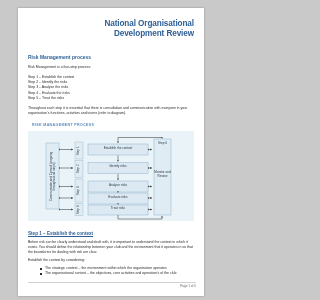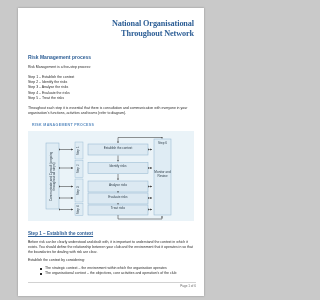--- a/index.html
+++ b/index.html
@@ -43,21 +43,20 @@
     padding-right: 2px;
     padding-top: 5px;
   }
   .brand-line {
     color: #2e5f96;
     font-weight: bold;
     font-size: 8.2px;
     line-height: 9.6px;
     letter-spacing: -0.1px;
     white-space: nowrap;
-    font-family: Liberation Serif, serif;
   }
 
   
   .sec-title {
     color: #2e5f96;
     font-weight: bold;
     font-size: 5px;
     line-height: 6px;
     margin-top: 16px;
   }
@@ -171,21 +170,21 @@
 </style>
 </head>
 <body>
 
 <div class="viewport">
   <div class="page">
     <div class="page-inner">
 
       <div class="masthead">
         <div class="brand-line">National Organisational</div>
-        <div class="brand-line">Throughout Network</div>
+        <div class="brand-line">Development Review</div>
       </div>
 
       <div class="sec-title">Risk Management process</div>
 
       <div class="para">Risk Management is a five-step process:</div>
 
       <div class="steps">
         <div class="step-line">Step 1 – Establish the context</div>
         <div class="step-line">Step 2 – Identify the risks</div>
         <div class="step-line">Step 3 – Analyse the risks</div>

